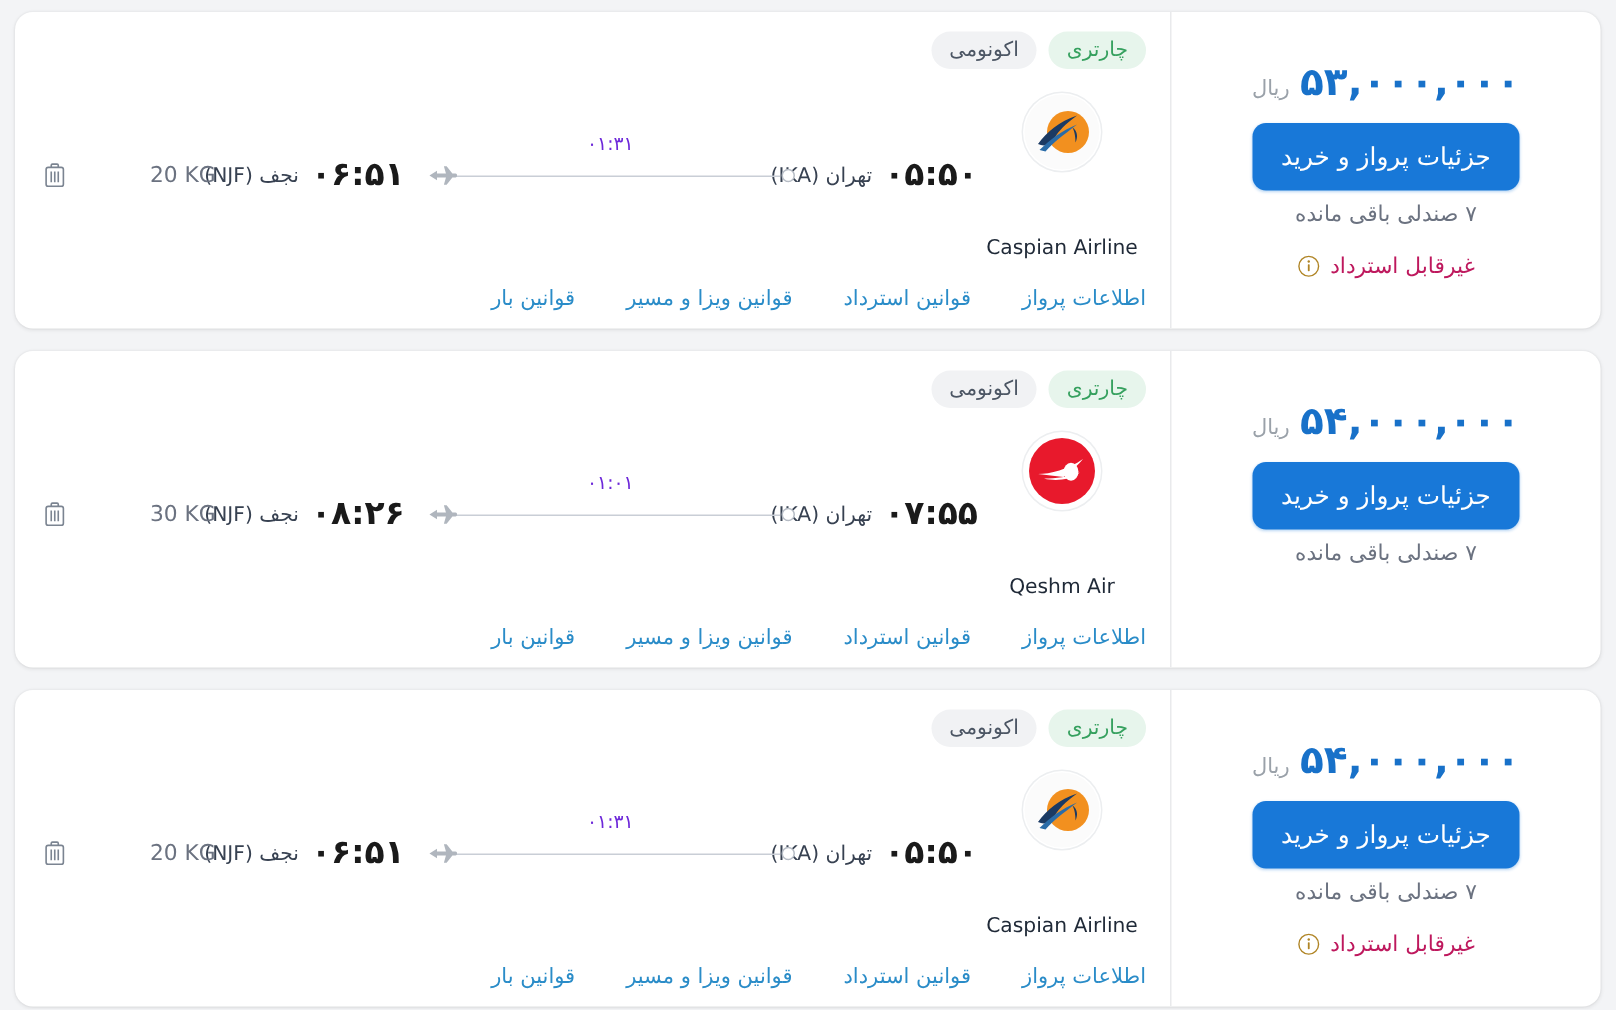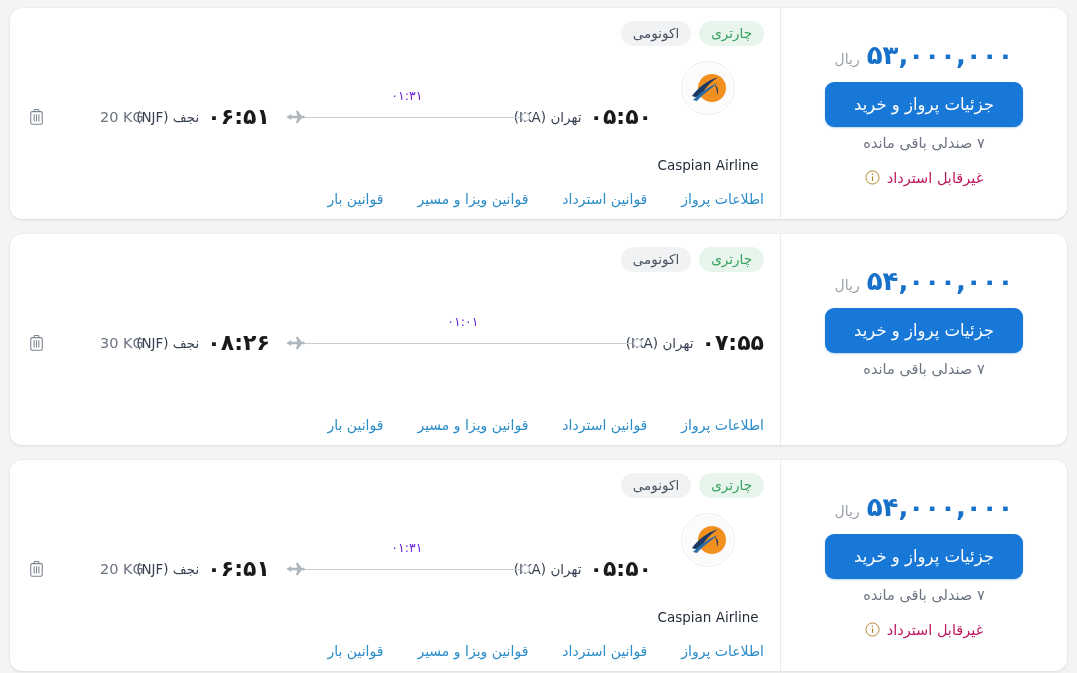--- a/index.html
+++ b/index.html
@@ -64,21 +64,21 @@
   }
 
   .price-currency {
     font-size: 14px;
     color: #9aa1a9;
     font-weight: normal;
   }
 
   .buy-button {
     display: block;
-    width: 198px;
+    width: 178px;
     height: 45px;
     line-height: 45px;
     text-align: center;
     background: #1878d8;
     color: #ffffff;
     border: none;
     border-radius: 9px;
     font-size: 16.5px;
     font-family: "DejaVu Sans", "Liberation Sans", sans-serif;
     cursor: pointer;
@@ -401,20 +401,31 @@
       </div>
     </div>
 
     <div class="details-panel">
       <div class="badges-row">
         <span class="badge badge-charter">چارتری</span>
         <span class="badge badge-class">اکونومی</span>
       </div>
 
       <div class="middle-row">
+        <div class="airline-block">
+          <div class="airline-logo">
+            <svg viewBox="0 0 52 52" width="52" height="52">
+              <circle cx="26" cy="26" r="22" fill="#e8192c"></circle>
+              <path d="M10 28 C18 28 30 25 40 18 C34 25 30 28 27 30 Z" fill="#ffffff"></path>
+              <ellipse cx="32" cy="26.5" rx="5" ry="6" fill="#ffffff"></ellipse>
+              <path d="M14 31 C22 31 30 30 38 27 C31 32 22 33 14 31 Z" fill="#ffffff"></path>
+            </svg>
+          </div>
+          <div class="airline-name">Qeshm Air</div>
+        </div>
 
         <div class="endpoint">
           <div class="endpoint-time">۰۷:۵۵</div>
           <div class="endpoint-place">تهران (IKA)</div>
         </div>
 
         <div class="route">
           <div class="route-duration">۰۱:۰۱</div>
           <div class="route-line"></div>
           <div class="route-dot"></div>

